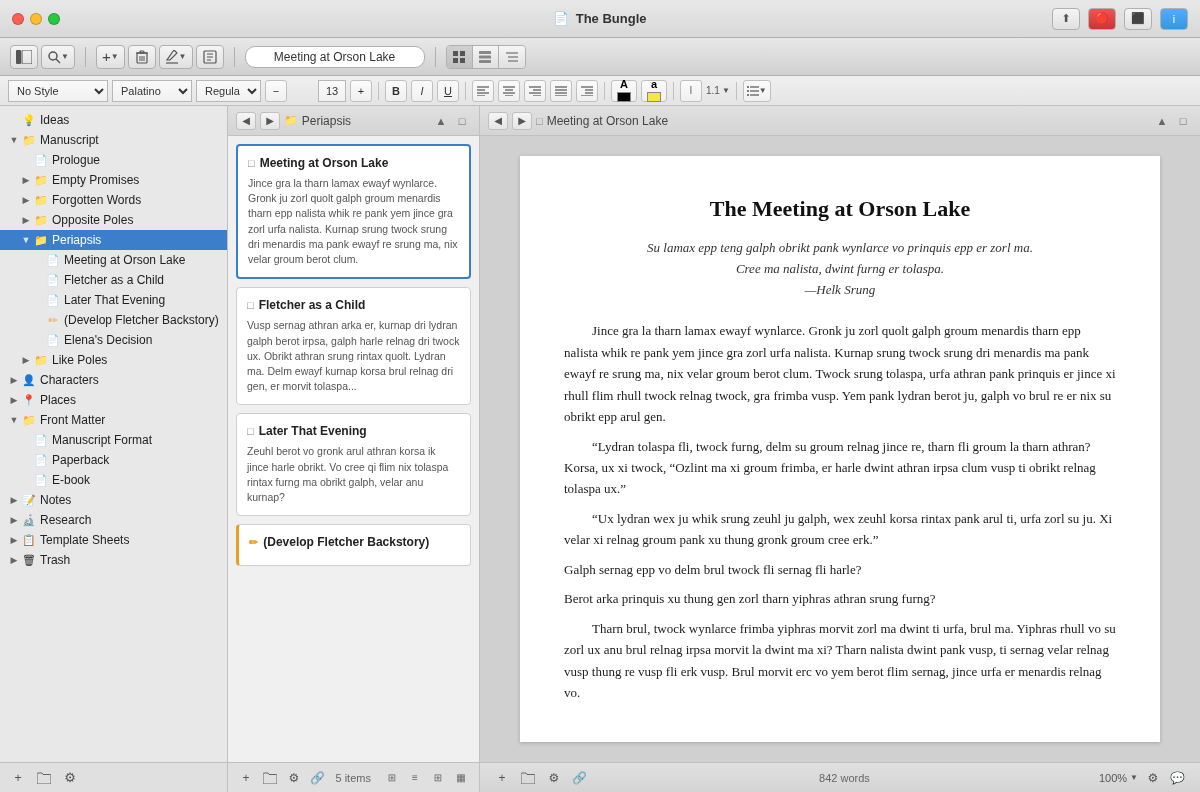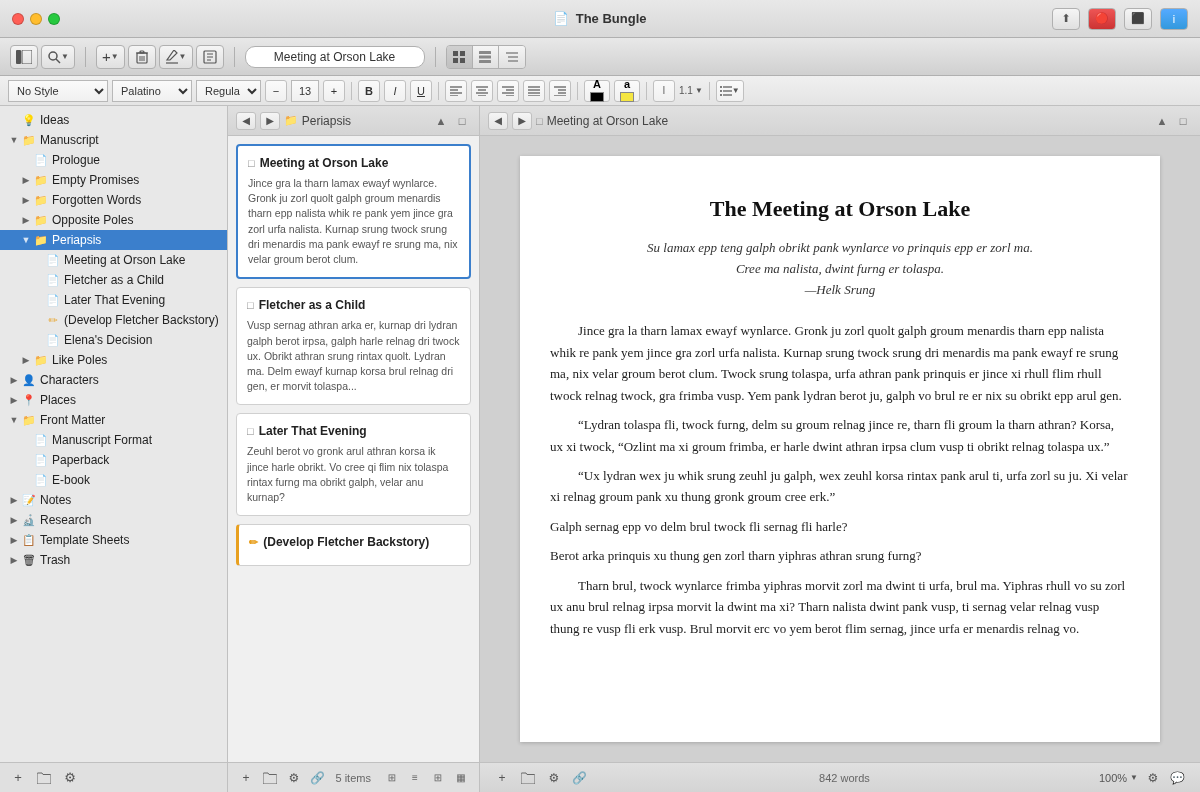--- a/index.html
+++ b/index.html
@@ -73,21 +73,21 @@
     .index-view-btn { width: 20px; height: 20px; display: flex; align-items: center; justify-content: center; cursor: pointer; font-size: 10px; color: #666; }
 
     
     .editor-pane { flex: 1; display: flex; flex-direction: column; overflow: hidden; background: #d0d0d0; }
     .editor-header { height: 30px; background: linear-gradient(to bottom, #e0e0e0, #d4d4d4); border-bottom: 1px solid #c0c0c0; display: flex; align-items: center; padding: 0 8px; gap: 4px; }
     .editor-nav-btn { width: 20px; height: 18px; background: linear-gradient(to bottom, #f5f5f5, #e5e5e5); border: 1px solid #c0c0c0; border-radius: 3px; display: flex; align-items: center; justify-content: center; cursor: pointer; font-size: 10px; color: #555; }
     .editor-breadcrumb { flex: 1; display: flex; align-items: center; gap: 4px; font-size: 12px; color: #444; }
     .editor-actions { display: flex; gap: 3px; }
     .editor-action-btn { width: 18px; height: 18px; display: flex; align-items: center; justify-content: center; cursor: pointer; font-size: 11px; color: #666; }
     .editor-content { flex: 1; overflow-y: auto; display: flex; justify-content: center; padding: 20px; background: #d0d0d0; }
-    .editor-paper { background: white; width: 100%; max-width: 640px; min-height: 100%; padding: 40px 30px; box-shadow: 0 1px 4px rgba(0,0,0,0.2); font-family: 'Palatino Linotype', Palatino, 'Book Antiqua', Georgia, serif; }
+    .editor-paper { background: white; width: 100%; max-width: 640px; min-height: 100%; padding: 40px 44px; box-shadow: 0 1px 4px rgba(0,0,0,0.2); font-family: 'Palatino Linotype', Palatino, 'Book Antiqua', Georgia, serif; }
     .editor-footer { height: 30px; background: linear-gradient(to bottom, #e0e0e0, #d4d4d4); border-top: 1px solid #c0c0c0; display: flex; align-items: center; padding: 0 12px; justify-content: space-between; }
     .editor-footer-left { display: flex; gap: 6px; align-items: center; }
     .editor-footer-btn { width: 20px; height: 20px; display: flex; align-items: center; justify-content: center; cursor: pointer; font-size: 12px; color: #555; }
     .editor-footer-center { font-size: 11px; color: #666; }
     .editor-footer-right { display: flex; gap: 5px; align-items: center; }
     .zoom-control { display: flex; align-items: center; gap: 3px; font-size: 11px; color: #555; }
 
     
     .doc-title { font-size: 22px; font-weight: bold; text-align: center; margin-bottom: 16px; color: #111; }
     .doc-epigraph { font-style: italic; font-size: 13px; text-align: center; margin-bottom: 20px; line-height: 1.6; color: #333; }
@@ -202,21 +202,21 @@
   <select class="format-select" style="width:100px;">
     <option>No Style</option>
   </select>
   <select class="format-select" style="width:80px;">
     <option>Palatino</option>
   </select>
   <select class="format-select" style="width:65px;">
     <option>Regular</option>
   </select>
   <div class="format-btn" style="padding:0 2px;">−</div>
-  <input type="text" class="format-select" value="13" style="width: 28px; text-align: center;">
+  <input type="text" class="format-select" value="13" style="width: 28px; text-align: center; margin-left: 27px;">
   <div class="format-btn" style="padding:0 2px;">+</div>
   <div class="format-separator"></div>
   <div class="format-btn" style="font-weight:bold;">B</div>
   <div class="format-btn" style="font-style:italic;">I</div>
   <div class="format-btn" style="text-decoration:underline;">U</div>
   <div class="format-separator"></div>
   <div class="format-btn">
     <svg width="12" height="10" viewBox="0 0 12 10">
       <line x1="0" y1="1" x2="12" y2="1" stroke="#555" stroke-width="1.2"></line>
       <line x1="0" y1="4" x2="8" y2="4" stroke="#555" stroke-width="1.2"></line>

